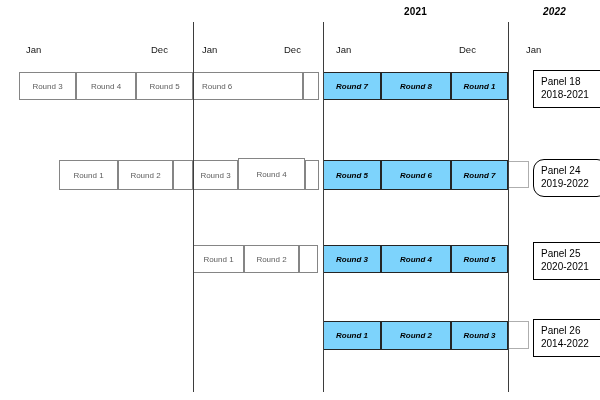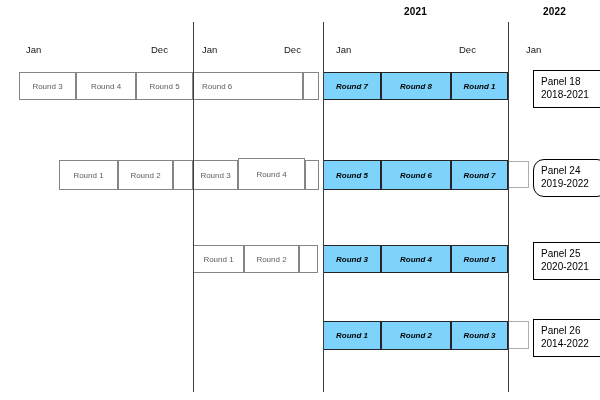--- a/index.html
+++ b/index.html
@@ -31,21 +31,21 @@
 </head>
 <body>
 
 <div class="canvas" id="canvas">
 
   <div class="vline" style="left:176.5px;"></div>
   <div class="vline" style="left:306.5px;"></div>
   <div class="vline" style="left:491.5px;"></div>
 
   <span class="year-label" style="left:388px;">2021</span>
-  <span class="year-label" style="left:527px;">2022</span>
+  <span class="year-label" style="left:527px;font-style:italic;">2022</span>
 
   <span class="month-label" style="left:10px;">Jan</span>
   <span class="month-label" style="left:135px;">Dec</span>
   <span class="month-label" style="left:186px;">Jan</span>
   <span class="month-label" style="left:268px;">Dec</span>
   <span class="month-label" style="left:320px;">Jan</span>
   <span class="month-label" style="left:443px;">Dec</span>
   <span class="month-label" style="left:510px;">Jan</span>
 
 <div class="seg open" style="left: 3px; top: 72px; width: 57px; height: 28px;">Round 3</div>

